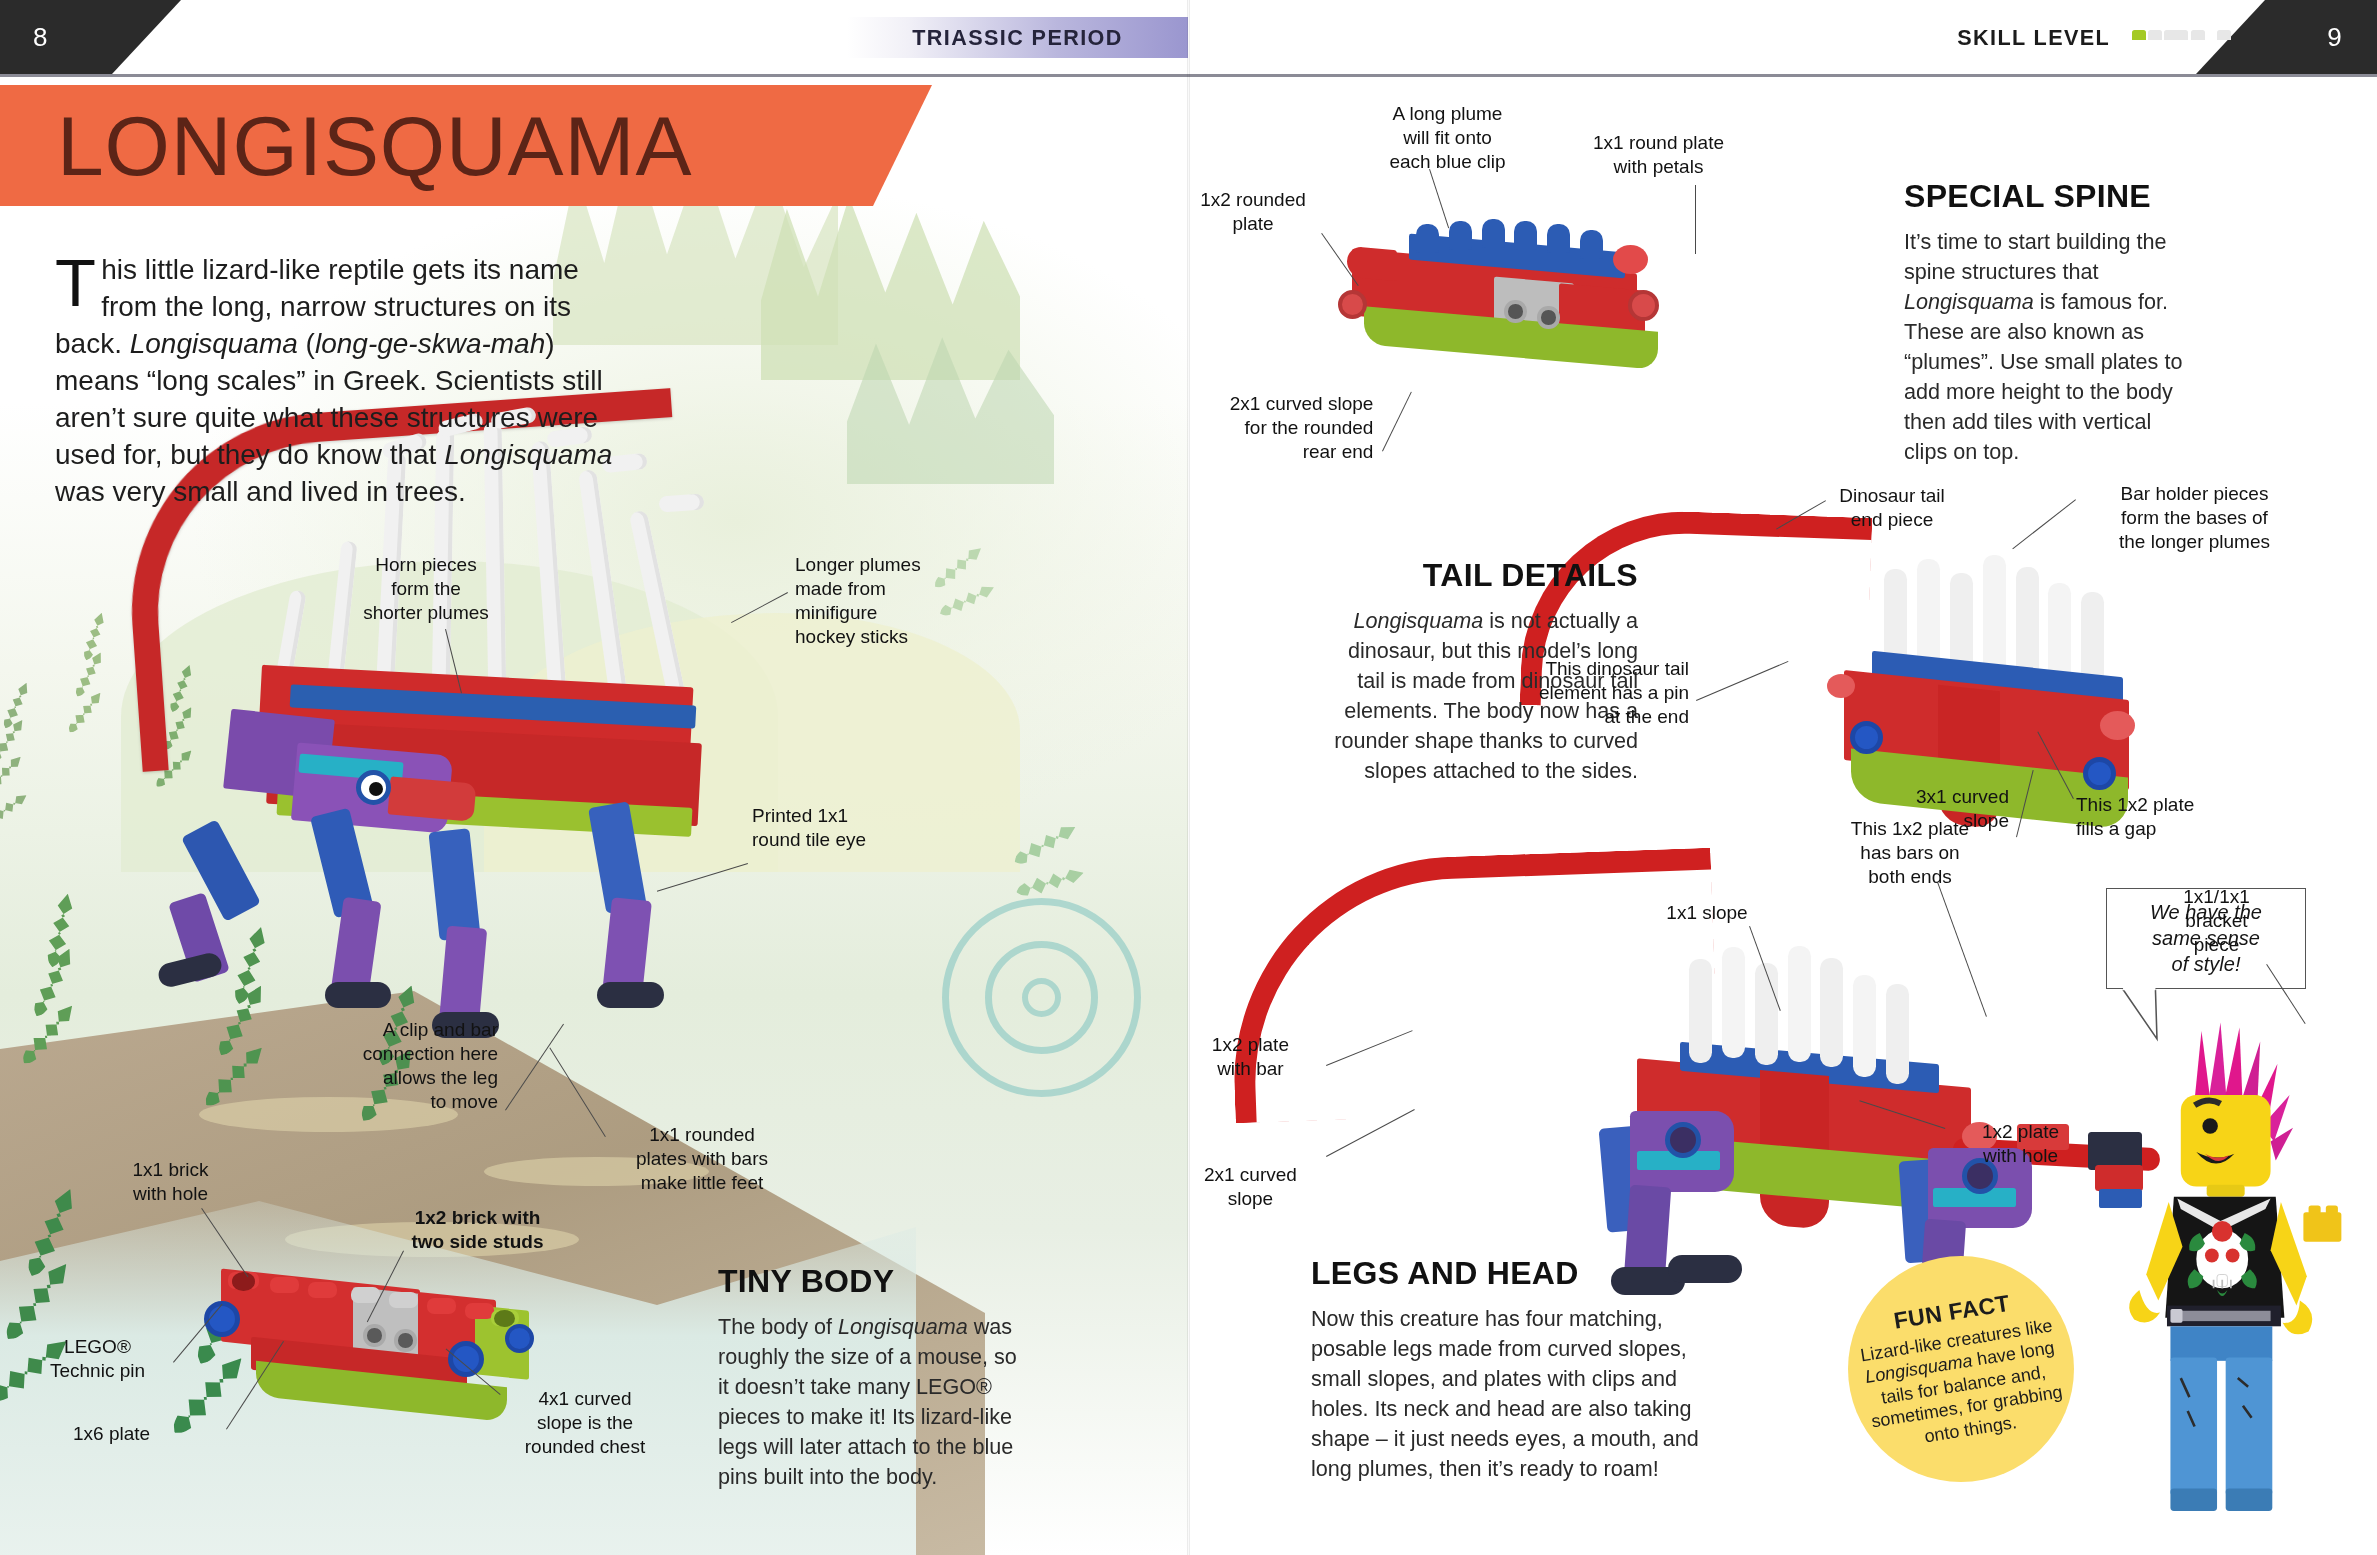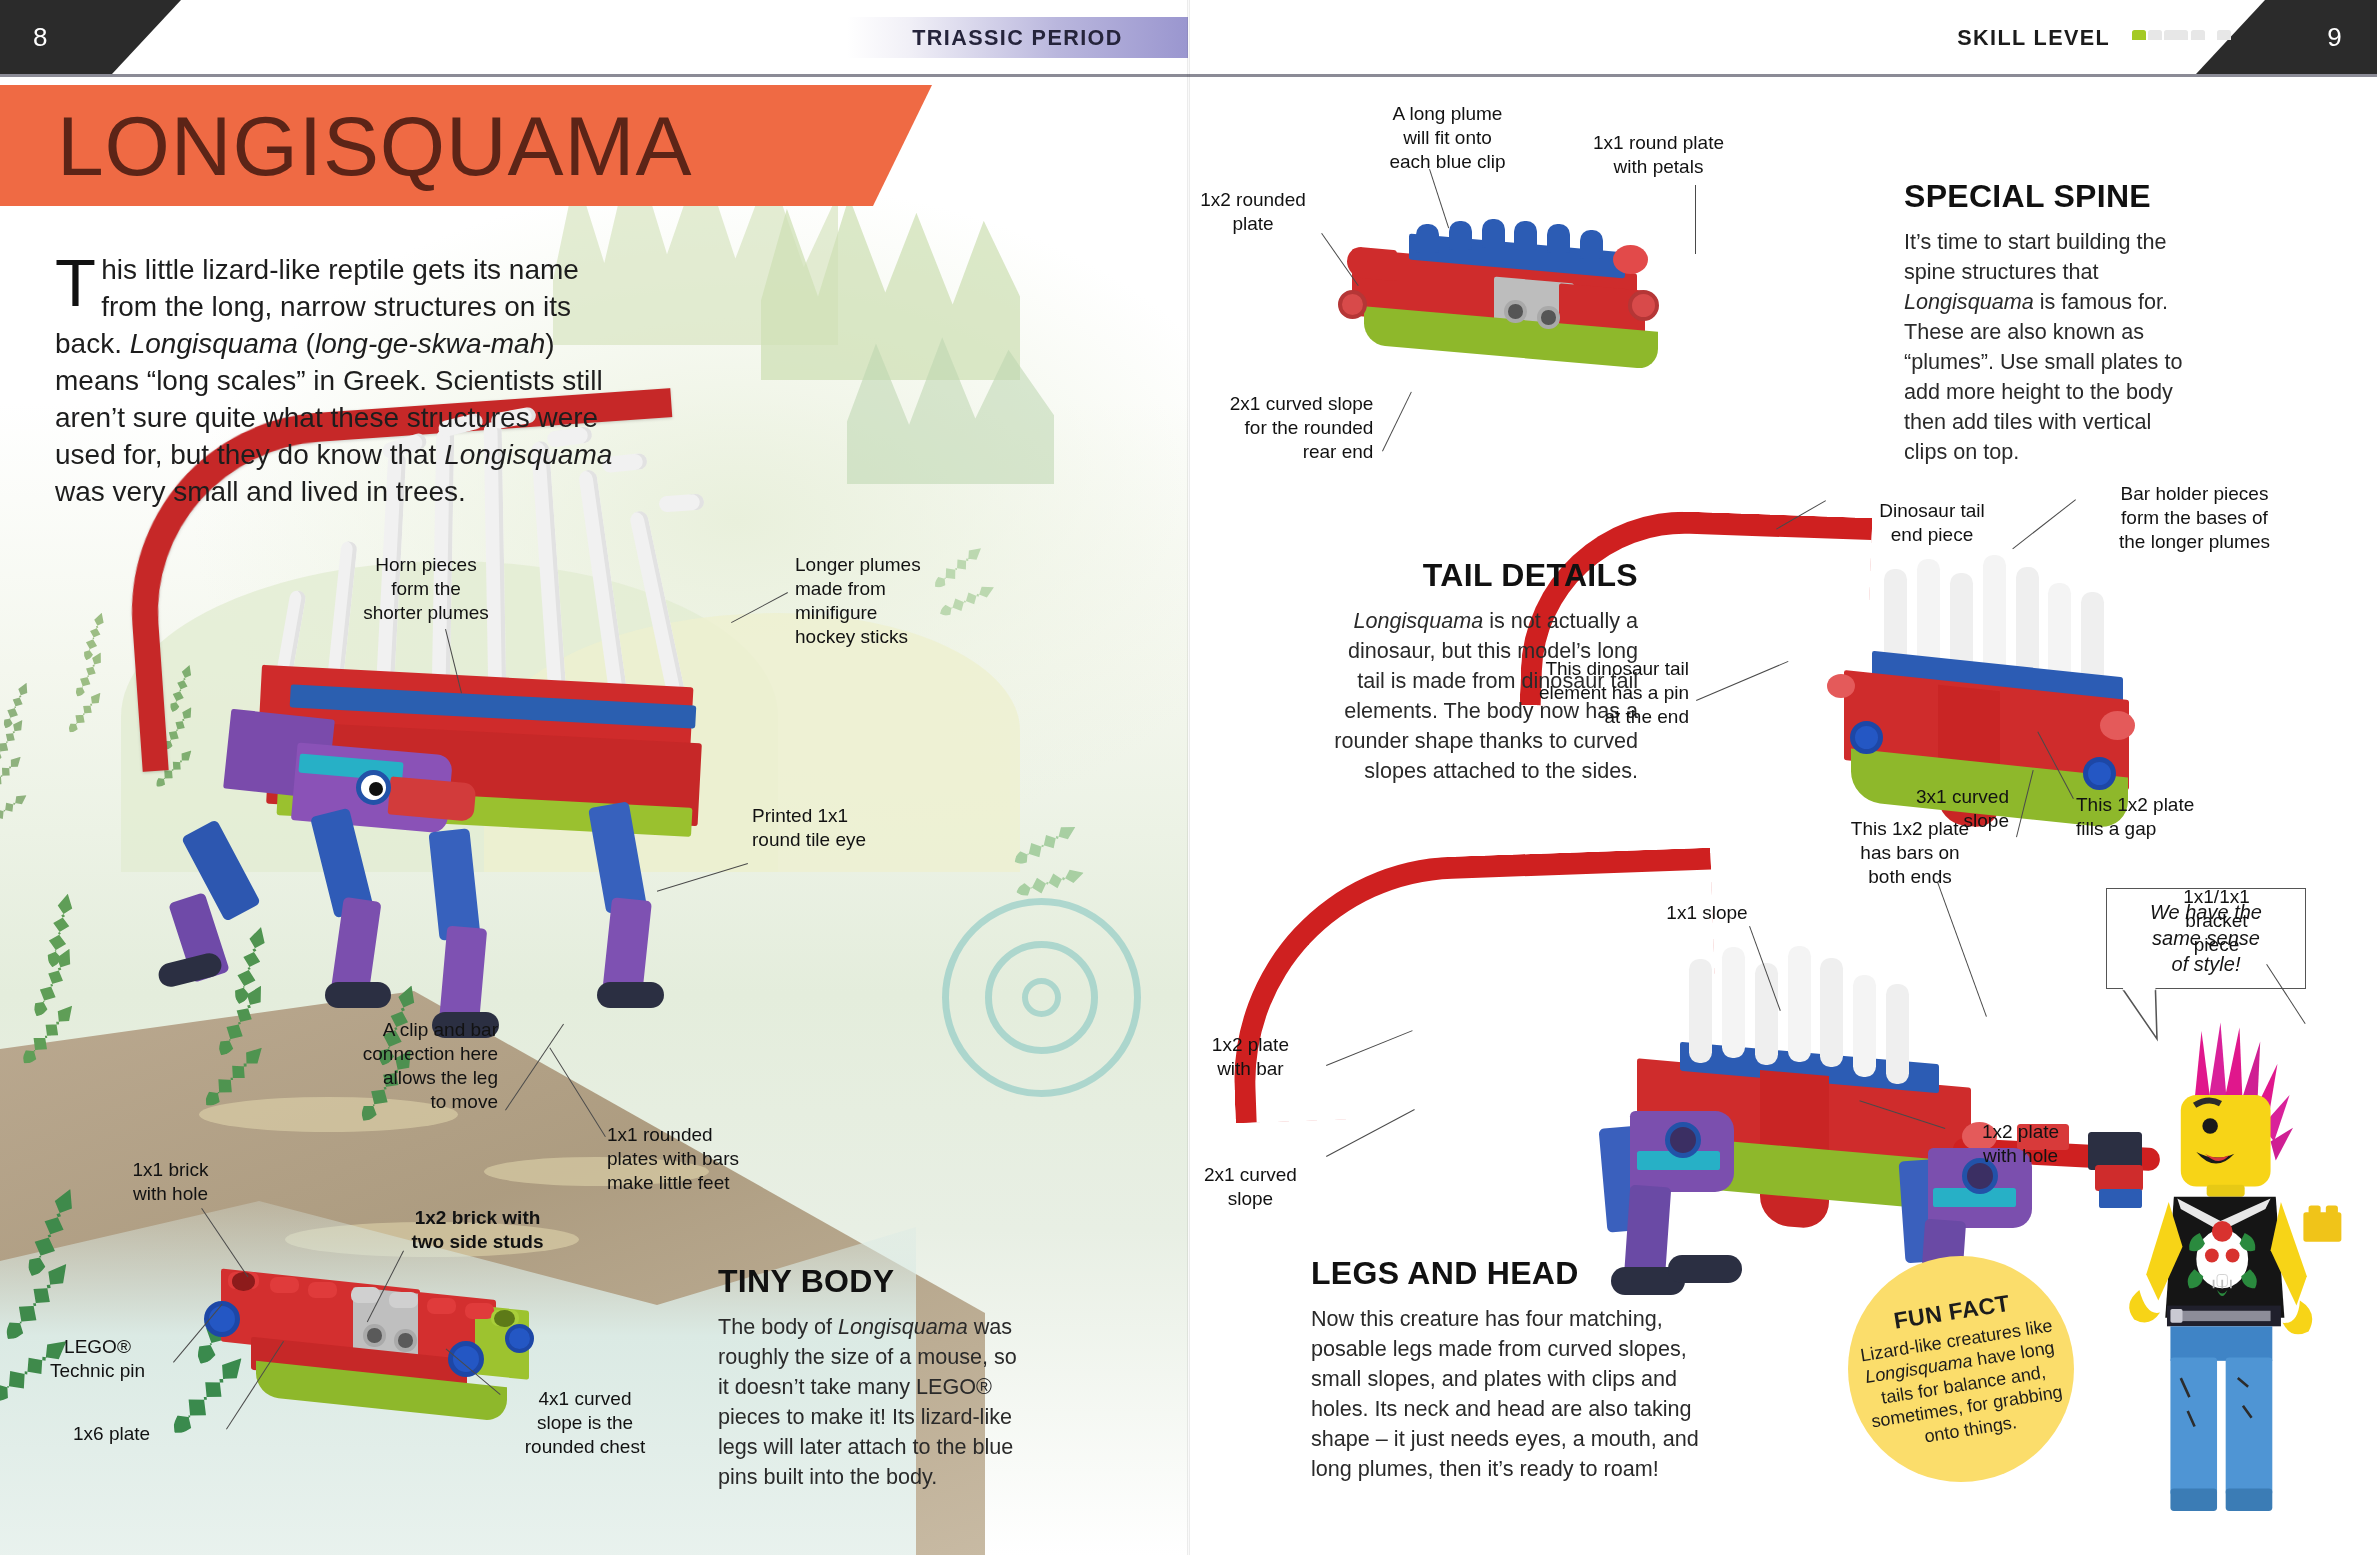--- a/index.html
+++ b/index.html
@@ -325,21 +325,21 @@
 
     <div class="lbl" style="left:795px; top:553px; width:181px;">Longer plumes<br>made from<br>minifigure<br>hockey sticks</div>
     <div class="lead" style="left:788px; top:593px; width:64px; transform:rotate(152deg);"></div>
 
     <div class="lbl" style="left:752px; top:804px; width:190px;">Printed 1x1<br>round tile eye</div>
     <div class="lead" style="left:748px; top:864px; width:95px; transform:rotate(163deg);"></div>
 
     <div class="lbl r" style="left:308px; top:1018px; width:190px;text-align:right;">A clip and bar<br>connection here<br>allows the leg<br>to move</div>
     <div class="lead" style="left:505px; top:1110px; width:104px; transform:rotate(-56deg);"></div>
 
-    <div class="lbl" style="left:607px; top:1123px; width:190px;">1x1 rounded<br>plates with bars<br>make little feet</div>
+    <div class="lbl" style="left:607px; top:1123px; width:190px;text-align:center;">1x1 rounded<br>plates with bars<br>make little feet</div>
     <div class="lead" style="left:605px; top:1137px; width:105px; transform:rotate(-122deg);"></div>
 
     <div class="photo no-sel" style="left:197px; top:1251px; width:372px; height:173px;">
 
       <div class="blk" style="left:24px; top:28px; width:199px; height:73px; background:#d32f2f; transform:skewY(6deg);"></div>
       <div class="blk" style="left:156px; top:40px; width:78px; height:69px; background:#bfbfbf; transform:skewY(6deg);"></div>
       <div class="blk" style="left:221px; top:45px; width:78px; height:73px; background:#d32f2f; transform:skewY(6deg);"></div>
       <div class="blk" style="left:278px; top:57px; width:54px; height:69px; background:#9dc32f; transform:skewY(6deg);"></div>
 
       <div class="blk" style="left:31px;  top:21px; width:31px; height:17.3px; border-radius:7px; background:#e03b3b;"></div>
@@ -499,21 +499,21 @@
       <div class="blk" style="left:304px; top:181px; width:28px; height:24px; border-radius:50%; background:#e45a5a;"></div>
     </div>
 
     <div class="tail-details" style="left:143px; top:557px;">
       <div class="sec-h">TAIL DETAILS</div>
       <div class="sec-p">
         <em>Longisquama</em> is not actually a dinosaur, but this model’s long tail is made from dinosaur tail elements. The body now has a rounder shape thanks to curved slopes attached to the sides.
       </div>
     </div>
 
-    <div class="lbl c" style="left:666px; top:484px; width:156px;margin-top:15px;">Dinosaur tail<br>end piece</div>
+    <div class="lbl c" style="left:626px; top:484px; width:156px;">Dinosaur tail<br>end piece</div>
     <div class="lead" style="left:638px; top:501px; width:57px; transform:rotate(150deg);"></div>
 
     <div class="lbl c" style="left:890px; top:482px; width:233px;">Bar holder pieces<br>form the bases of<br>the longer plumes</div>
     <div class="lead" style="left:888px; top:500px; width:80px; transform:rotate(142deg);"></div>
 
     <div class="lbl r" style="left:294px; top:657px; width:207px;">This dinosaur tail<br>element has a pin<br>at the end</div>
     <div class="lead" style="left:508px; top:700px; width:100px; transform:rotate(-23deg);"></div>
 
     <div class="lbl r" style="left:657px; top:785px; width:164px;">3x1 curved<br>slope</div>
     <div class="lead" style="left:828px; top:837px; width:69px; transform:rotate(-76deg);"></div>

